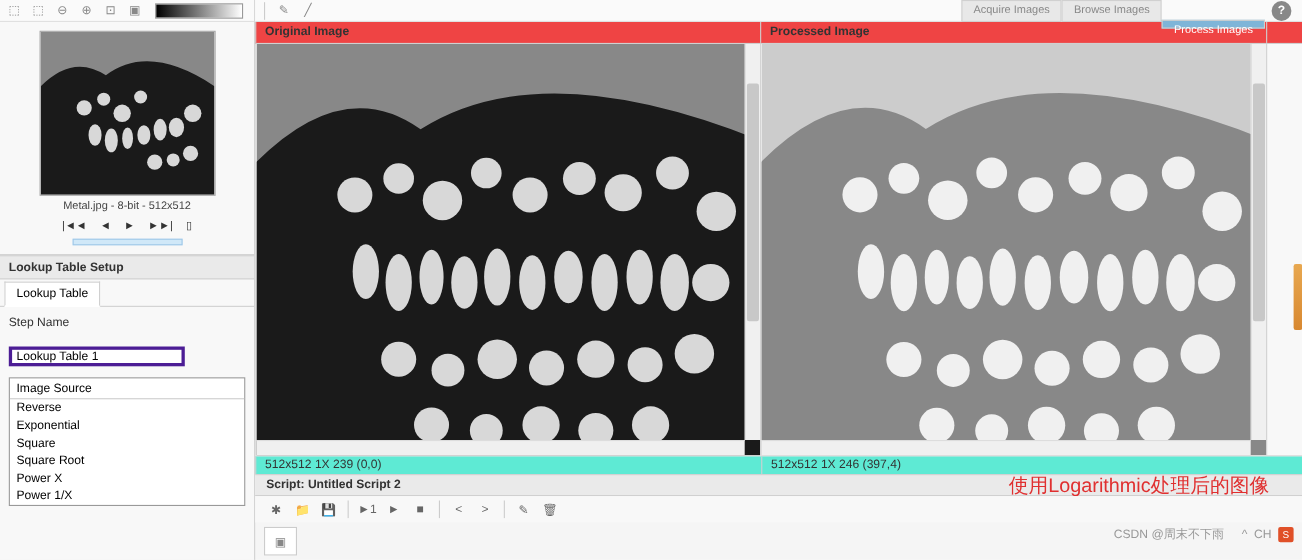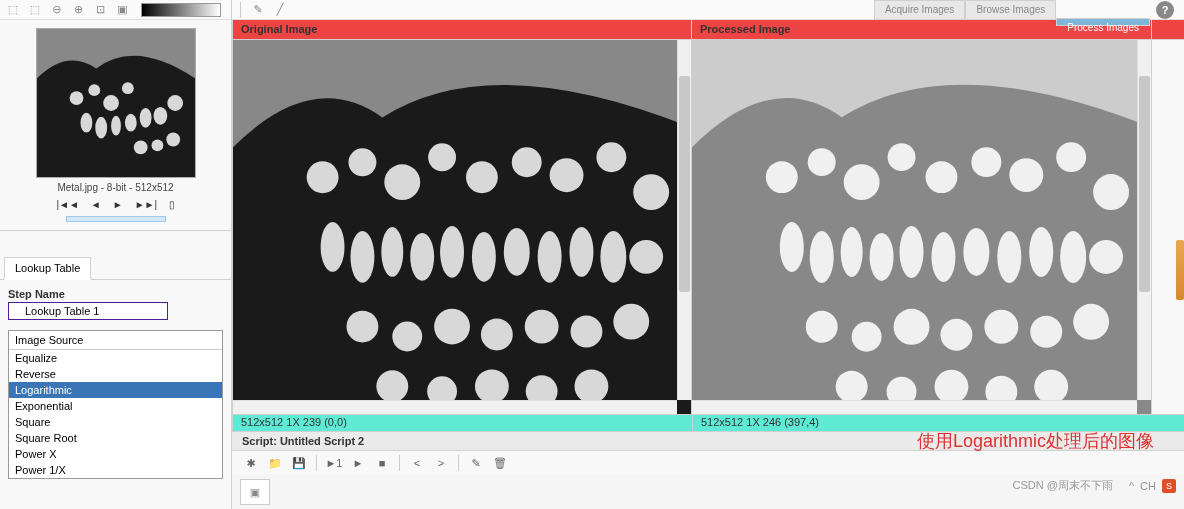--- a/index.html
+++ b/index.html
@@ -19,26 +19,26 @@
   .top-tabs .help { width: 18px; height: 18px; border-radius: 50%; background: #888; color: #fff; display: flex; align-items: center; justify-content: center; margin-left: 6px; margin-top: 1px; font-size: 11px; font-weight: bold; }
 
   .thumbnail-area { padding: 8px; display: flex; flex-direction: column; align-items: center; border-bottom: 1px solid #d0d0d0; }
   .thumbnail { width: 160px; height: 150px; border: 1px solid #aaa; background: #ddd; position: relative; overflow: hidden; }
   .thumb-caption { margin-top: 4px; color: #444; font-size: 10px; }
   .nav-controls { display: flex; gap: 12px; margin-top: 6px; align-items: center; color: #333; }
   .nav-btn { cursor: pointer; font-size: 10px; }
   .progress { width: 100px; height: 6px; background: #d0e8f8; margin-top: 6px; border: 1px solid #a0c8e8; position: relative; }
 
   .section-header { background: #eaeaea; border-top: 1px solid #d0d0d0; border-bottom: 1px solid #d0d0d0; padding: 4px 8px; font-weight: bold; color: #333; }
-  .section-tab-row { display: flex; border-bottom: 1px solid #d0d0d0; margin-top: 24px; }
+  .section-tab-row { display: flex; border-bottom: 1px solid #d0d0d0; }
   .section-tab { padding: 4px 10px; background: #fff; border: 1px solid #d0d0d0; border-bottom: 2px solid #fff; margin-left: 4px; margin-top: 2px; margin-bottom: -1px; }
 
   .form-area { padding: 8px; }
-  .form-label { display: block; margin-bottom: 2px; color: #333; font-weight: bold; }
-  .form-input { width: 160px; padding: 2px 16px; border: 1px solid #4c1d95; background: #fff; height: 18px; }
+  .form-label { display: block; margin-bottom: 16px; color: #333; }
+  .form-input { width: 160px; padding: 2px 4px; border: 3px solid #4c1d95; background: #fff; height: 18px; }
 
   .listbox-container { margin-top: 10px; border: 1px solid #999; background: #fff; }
   .listbox-header { padding: 3px 6px; border-bottom: 1px solid #ccc; }
   .listbox-items { }
   .listbox-item { padding: 1px 6px; cursor: pointer; line-height: 14px; }
   .listbox-item.selected { background: #3a76b5; color: #fff; }
 
   .image-header-row { display: flex; height: 20px; background: #ef4444; border-bottom: 1px solid #d0d0d0; }
   .image-header { width: 460px; padding: 3px 8px; font-weight: bold; color: #333; border-right: 1px solid #d0d0d0; }
   .image-header:first-child { border-left: 1px solid #d0d0d0; }
@@ -124,34 +124,33 @@
       <div class="nav-controls">
         <span class="nav-btn">|◄◄</span>
         <span class="nav-btn">◄</span>
         <span class="nav-btn">►</span>
         <span class="nav-btn">►►|</span>
         <span class="nav-btn">▯</span>
       </div>
       <div class="progress"></div>
     </div>
 
+    <div class="section-header">Lookup Table Setup</div>
     <div class="section-tab-row">
       <div class="section-tab">Lookup Table</div>
     </div>
 
     <div class="form-area">
       <label class="form-label">Step Name</label>
       <input class="form-input" value="Lookup Table 1" style="">
 
       <div class="listbox-container">
         <div class="listbox-header">Image Source</div>
         <div class="listbox-items" id="lookup-options">
-            <div class="listbox-item">Equalize</div>
             <div class="listbox-item">Reverse</div>
-            <div class="listbox-item selected">Logarithmic</div>
             <div class="listbox-item">Exponential</div>
             <div class="listbox-item">Square</div>
             <div class="listbox-item">Square Root</div>
             <div class="listbox-item">Power X</div>
             <div class="listbox-item">Power 1/X</div>
           </div>
       </div>
     </div>
   </div>
 

